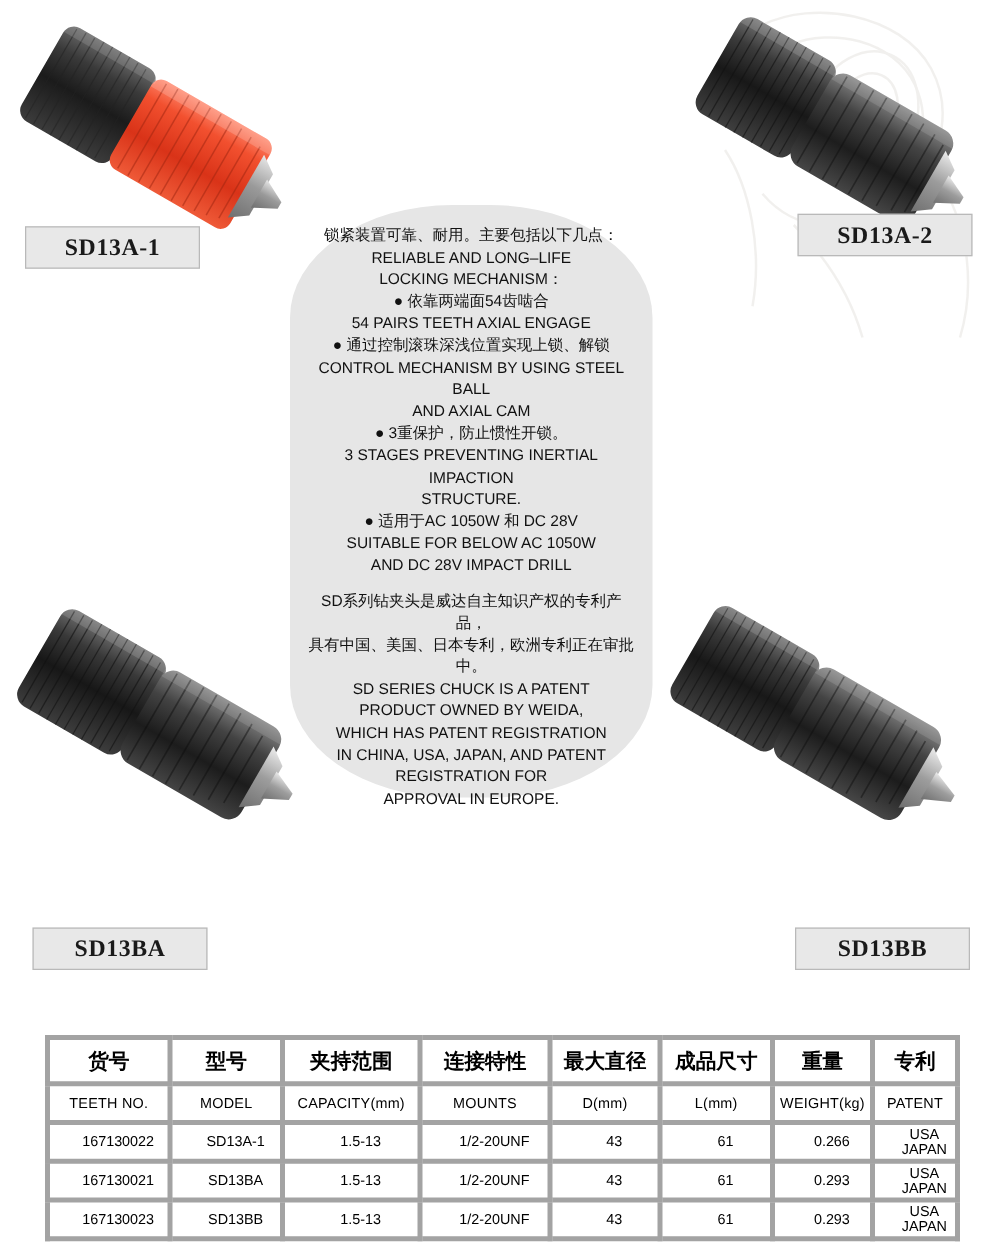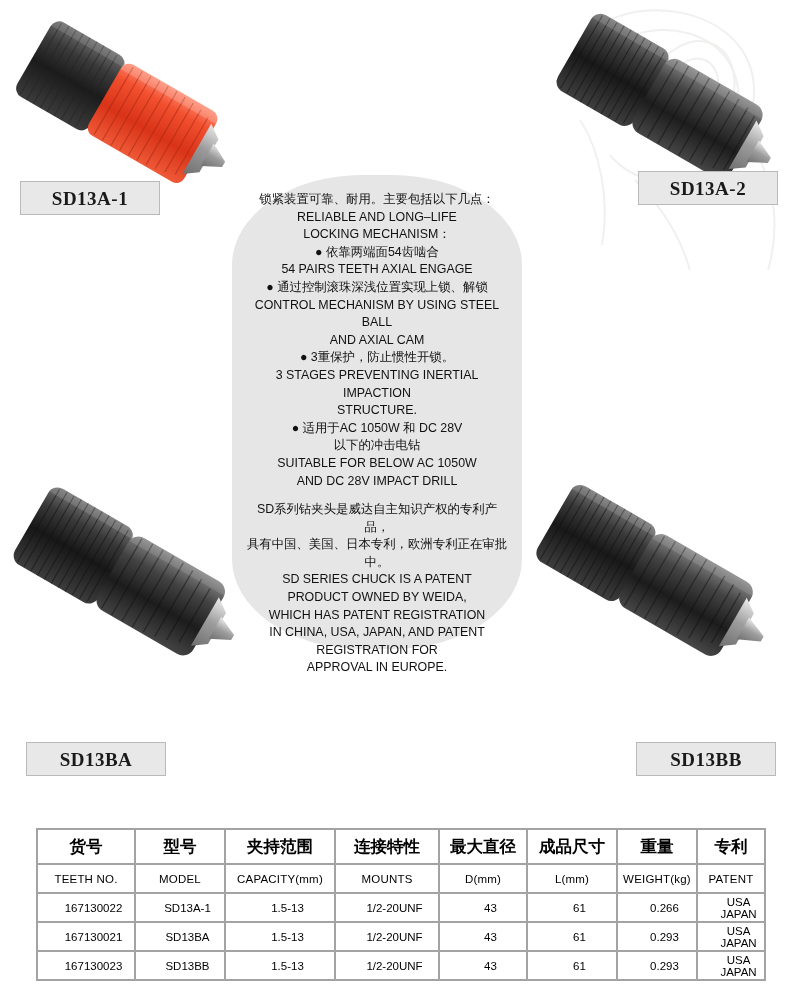--- a/index.html
+++ b/index.html
@@ -50,21 +50,21 @@
     line-height: 34px;
     height: 34px;
     width: 140px;
     box-sizing: border-box;
   }
 
   
   .blurb {
     position: absolute;
     left: 232px;
-    top: 175px;
+    top: 164px;
     width: 290px;
     height: 474px;
     background: #e6e6e6;
     border-radius: 130px / 90px;
     padding: 16px 14px;
     box-sizing: border-box;
     text-align: center;
     color: #111;
     font-size: 12.4px;
     line-height: 17.6px;
@@ -82,21 +82,21 @@
     left: 36px;
     top: 828px;
     width: 728px;
   }
   table.spec {
     border-collapse: collapse;
     width: 728px;
     table-layout: fixed;
   }
   table.spec th, table.spec td {
-    border: 2px solid #a3a3a3;
+    border: 4px solid #a3a3a3;
     text-align: center;
     color: #000;
   }
   table.spec tr.cn-head th {
     font-size: 16.5px;
     font-weight: bold;
     height: 31px;
     font-family: "DejaVu Sans", sans-serif;
   }
   table.spec tr.en-head td {
@@ -376,21 +376,20 @@
   <p>LOCKING MECHANISM：</p>
   <p>● 依靠两端面54齿啮合</p>
   <p>54 PAIRS TEETH AXIAL ENGAGE</p>
   <p>● 通过控制滚珠深浅位置实现上锁、解锁</p>
   <p>CONTROL MECHANISM BY USING STEEL BALL</p>
   <p>AND AXIAL CAM</p>
   <p>● 3重保护，防止惯性开锁。</p>
   <p>3 STAGES PREVENTING INERTIAL IMPACTION</p>
   <p>STRUCTURE.</p>
   <p>● 适用于AC 1050W 和 DC 28V</p>
-  <p>以下的冲击电钻</p>
   <p>SUITABLE FOR BELOW AC 1050W</p>
   <p>AND DC 28V IMPACT DRILL</p>
   <div class="gap"></div>
   <p>SD系列钻夹头是威达自主知识产权的专利产品，</p>
   <p>具有中国、美国、日本专利，欧洲专利正在审批中。</p>
   <p>SD SERIES CHUCK IS A PATENT</p>
   <p>PRODUCT OWNED BY WEIDA,</p>
   <p>WHICH HAS PATENT REGISTRATION</p>
   <p>IN CHINA, USA, JAPAN,  AND PATENT</p>
   <p>REGISTRATION FOR</p>

